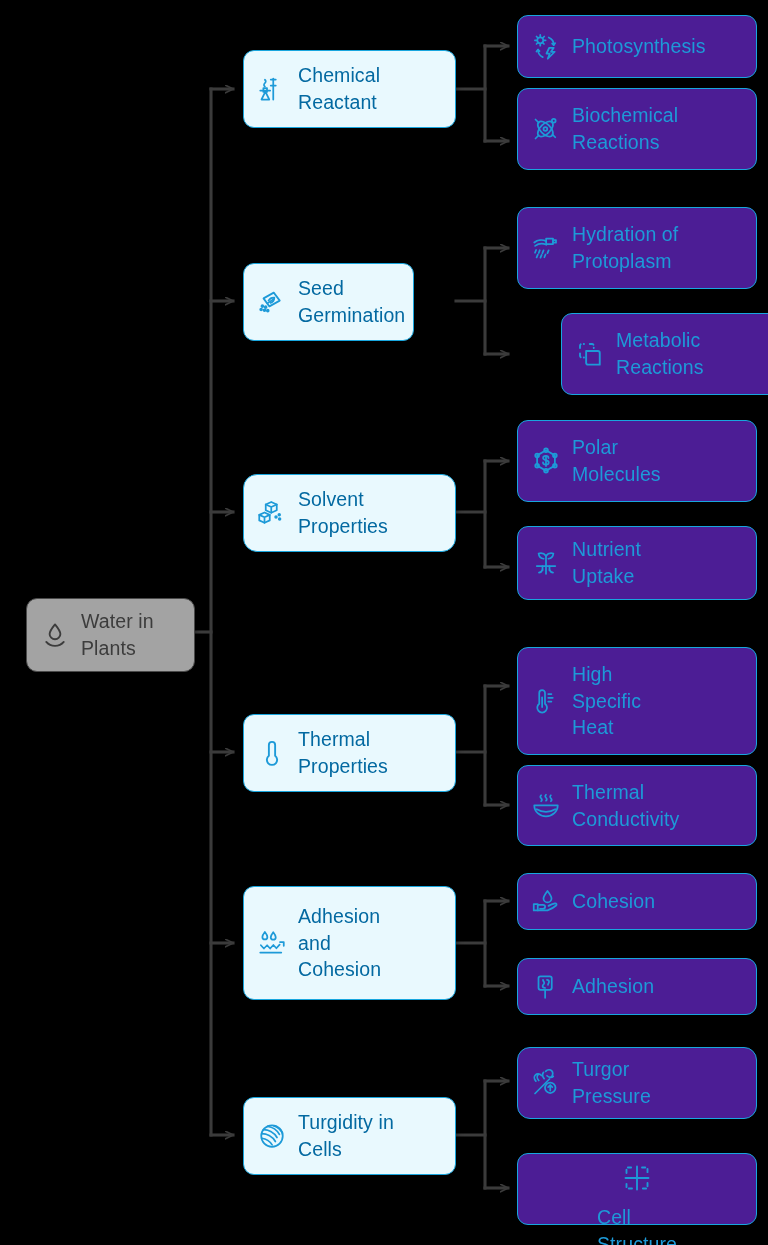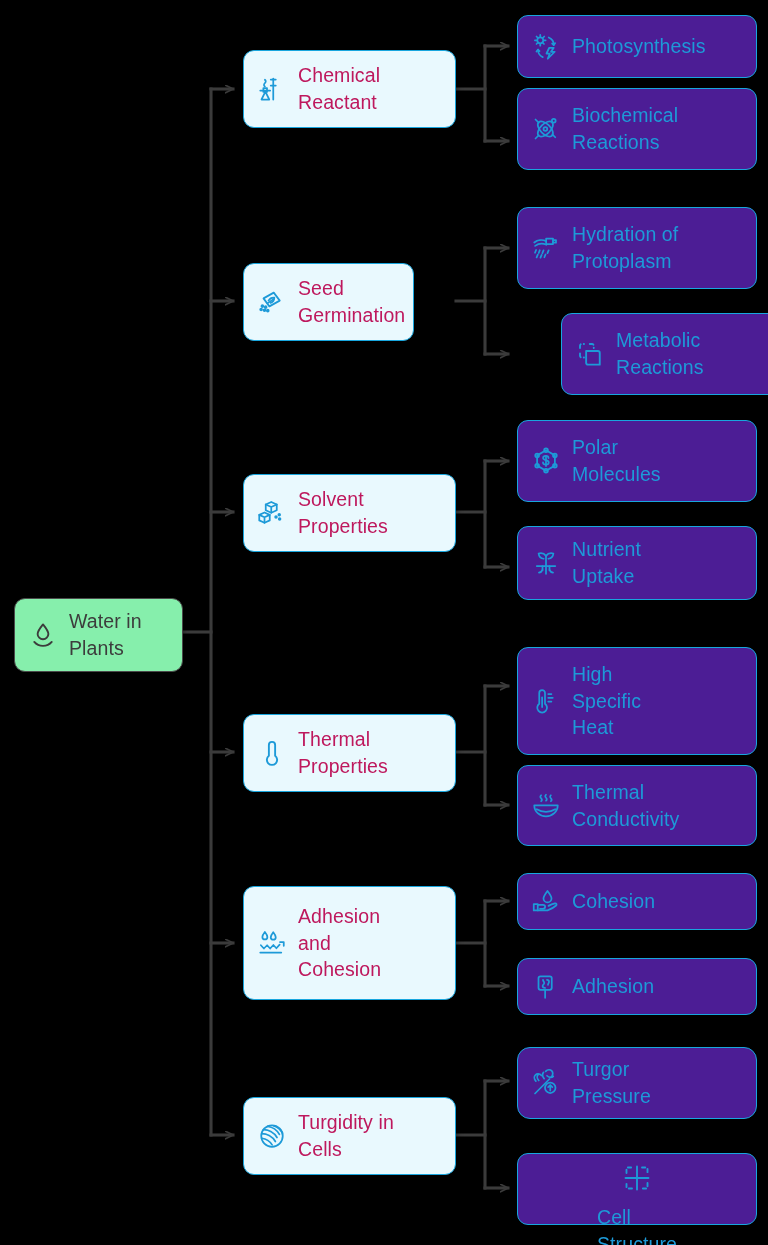--- a/index.html
+++ b/index.html
@@ -52,34 +52,35 @@
   }
   .node .label {
     font-size: 19.5px;
     line-height: 1.38;
     letter-spacing: 0.1px;
     white-space: pre-line;
   }
 
   
   .node.root {
-    background: #86efac;
+    background: #a3a3a3;
     border: 1.4px solid #4a4a4a;
     box-shadow: 0 2px 5px rgba(0,0,0,0.55);
+    margin-left: 12px;
   }
   .node.root .label { color: #3c3c3c; }
   .node.root .icon svg { stroke: #3c3c3c; }
 
   
   .node.topic {
     background: #e9f9fe;
     border: 1.8px solid #18a6de;
     box-shadow: 0 2px 6px rgba(0,0,0,0.55);
   }
-  .node.topic .label { color: #be185d; }
+  .node.topic .label { color: #0369a1; }
   .node.topic .icon svg { stroke: #1d9ad8; }
 
   .node.leaf {
     background: #4c1d95;
     border: 1.8px solid #18a6de;
     box-shadow: 0 2px 6px rgba(0,0,0,0.55);
   }
   .node.leaf .label { color: #1d9ad8; }
   .node.leaf .icon svg { stroke: #1d9ad8; }
 </style>
@@ -232,21 +233,21 @@
         <path d="M4 7.2V5.4a1.4 1.4 0 0 1 1.4-1.4h1.8" stroke-dasharray="3 2.4"></path>
         <path d="M11.8 4h1.8a1.4 1.4 0 0 1 1.4 1.4v1.8" stroke-dasharray="3 2.4"></path>
         <path d="M4 11.6v1.8a1.4 1.4 0 0 0 1.4 1.4h1.8" stroke-dasharray="3 2.4"></path>
         <path d="M8.9 9.6h9.4a1.5 1.5 0 0 1 1.5 1.5v9.4H10.4a1.5 1.5 0 0 1-1.5-1.5V9.6z"></path>
       </svg>
     </span>
     <span class="label">Metabolic
 Reactions</span>
   </div>
 
-  <div class="node topic" style="left:243px; top:474px; width:213px; height:78px;">
+  <div class="node topic" style="left:243px; top:474px; width:213px; height:78px;border-radius:14px;">
     <span class="icon">
       <svg viewBox="0 0 24 24" fill="none" stroke-width="1.4" stroke-linecap="round" stroke-linejoin="round">
         <path d="M11.4 3.2l4.4 2v4.6l-4.4 2-4.4-2V5.2l4.4-2z"></path>
         <path d="M7 5.2l4.4 2 4.4-2M11.4 7.2v4.6"></path>
         <path d="M6 11.6l4.2 1.9v4.4L6 19.8l-4.2-1.9v-4.4L6 11.6z"></path>
         <path d="M1.8 13.5L6 15.4l4.2-1.9M6 15.4v4.4"></path>
         <circle cx="15.2" cy="15.1" r=".7"></circle>
         <circle cx="17.8" cy="13.4" r=".7"></circle>
         <circle cx="18.1" cy="16.8" r=".7"></circle>
       </svg>

